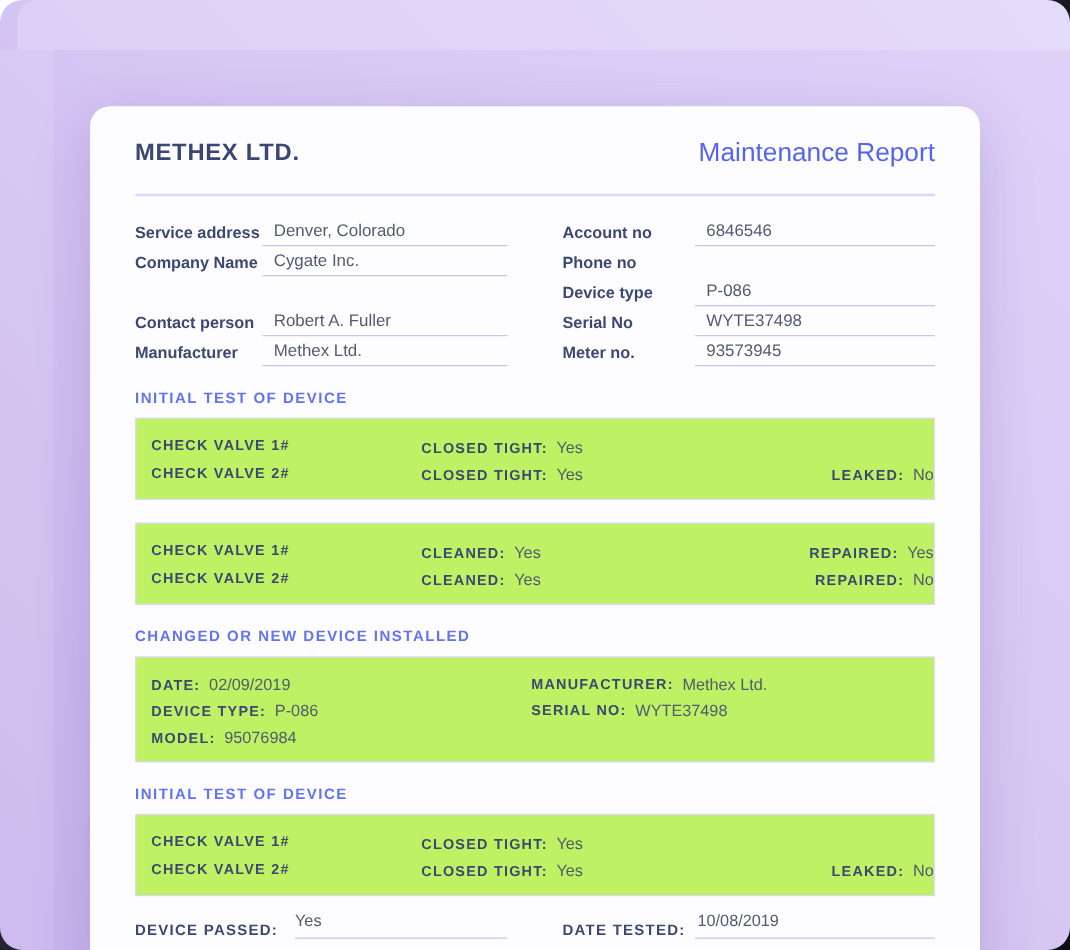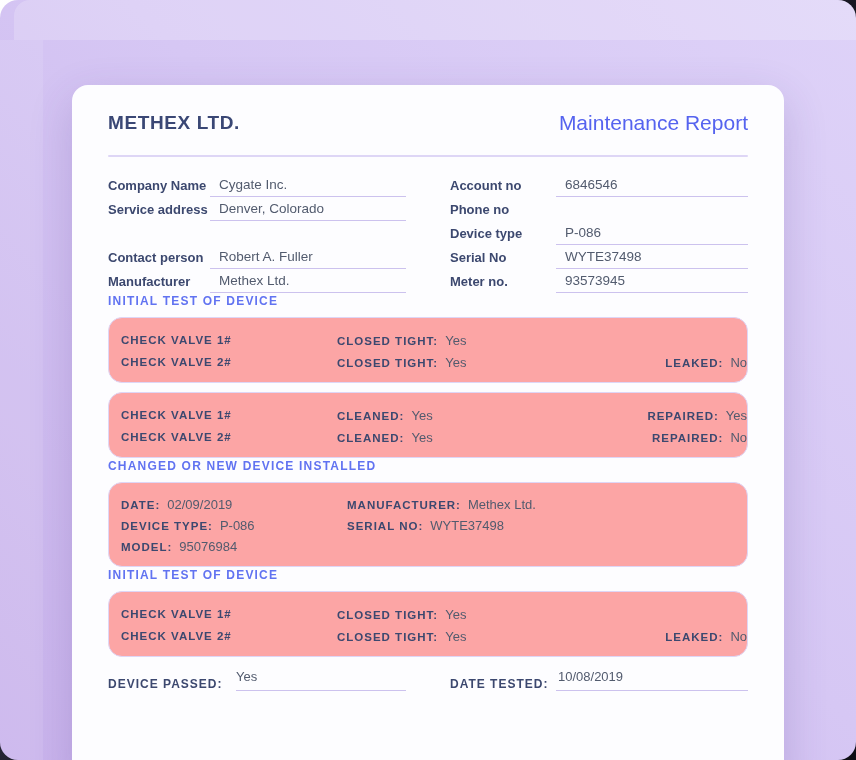--- a/index.html
+++ b/index.html
@@ -47,34 +47,34 @@
   .info-col { width:298px; }
   .info-row { display:flex; align-items:flex-end; height:24px; }
   .info-label { width:102px; font-size:13px; font-weight:700; color:#3c486f; padding-bottom:4px; white-space:nowrap; }
   .info-col.right .info-label { width:106px; }
   .info-field {
     flex:1; border-bottom:1.5px solid #ccc2ee;
     font-size:13.5px; color:#525b6e; padding:0 0 4px 9px; white-space:nowrap;
   }
 
   
-  .section { margin-top:1px; }
+  .section { margin-top:18px; }
   .section:first-of-type { margin-top:28px; }
   .section-heading { font-size:12px; font-weight:700; letter-spacing:1.2px; color:#6173f1; }
   .box {
-    margin-top:9px; border:1.5px solid #ded6f6; border-radius:14px;
-    padding:11px 0 9px 0; background:#fca5a5;
+    margin-top:9px; border:1.5px solid #ded6f6; border-radius:1px;
+    padding:11px 0 9px 0; background:#bef264;
   }
   .box-row { display:flex; align-items:center; height:22px; padding-left:12px; }
   .box-row.h21 { height:21px; }
   .cell { display:flex; align-items:baseline; }
   .c1 { width:216px; }
   .c2 { width:167px; }
   .c3 { flex:1;justify-content:flex-end; }
-  .p1 { width:226px; }
+  .p1 { width:304px; }
   .p2 { flex:1;align-items:center; }
   .box-label { font-size:11.5px; font-weight:700; letter-spacing:1px; color:#3c486f; white-space:nowrap; }
   .box-value { font-size:13px; color:#525b6e; margin-left:7px; white-space:nowrap; }
 
   
   .footer { margin-top:12px; display:flex; gap:44px; }
   .footer-cell { width:298px; display:flex; align-items:flex-start; }
   .footer-label { font-size:12px; font-weight:700; letter-spacing:1px; color:#3c486f; padding-top:8px; white-space:nowrap; }
   .fl-left { width:128px; }
   .fl-right { width:106px; }
@@ -97,26 +97,26 @@
   <div class="card-header">
     <div class="brand">METHEX LTD.</div>
     <div class="report-title">Maintenance Report</div>
   </div>
 
   <div class="divider"></div>
 
   <div class="info">
     <div class="info-col left">
       <div class="info-row">
+        <div class="info-label">Service address</div>
+        <div class="info-field">Denver, Colorado</div>
+      </div>
+      <div class="info-row">
         <div class="info-label">Company Name</div>
         <div class="info-field">Cygate Inc.</div>
-      </div>
-      <div class="info-row">
-        <div class="info-label">Service address</div>
-        <div class="info-field">Denver, Colorado</div>
       </div>
       <div class="info-row">
         <div class="info-label"></div>
       </div>
       <div class="info-row">
         <div class="info-label">Contact person</div>
         <div class="info-field">Robert A. Fuller</div>
       </div>
       <div class="info-row">
         <div class="info-label">Manufacturer</div>

